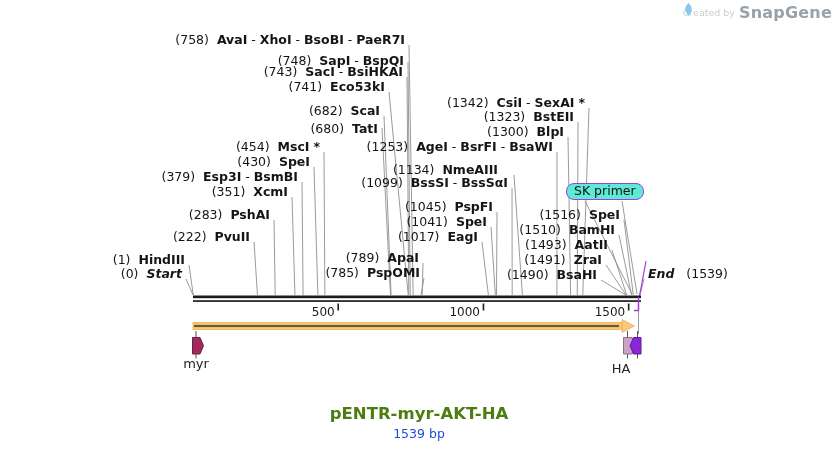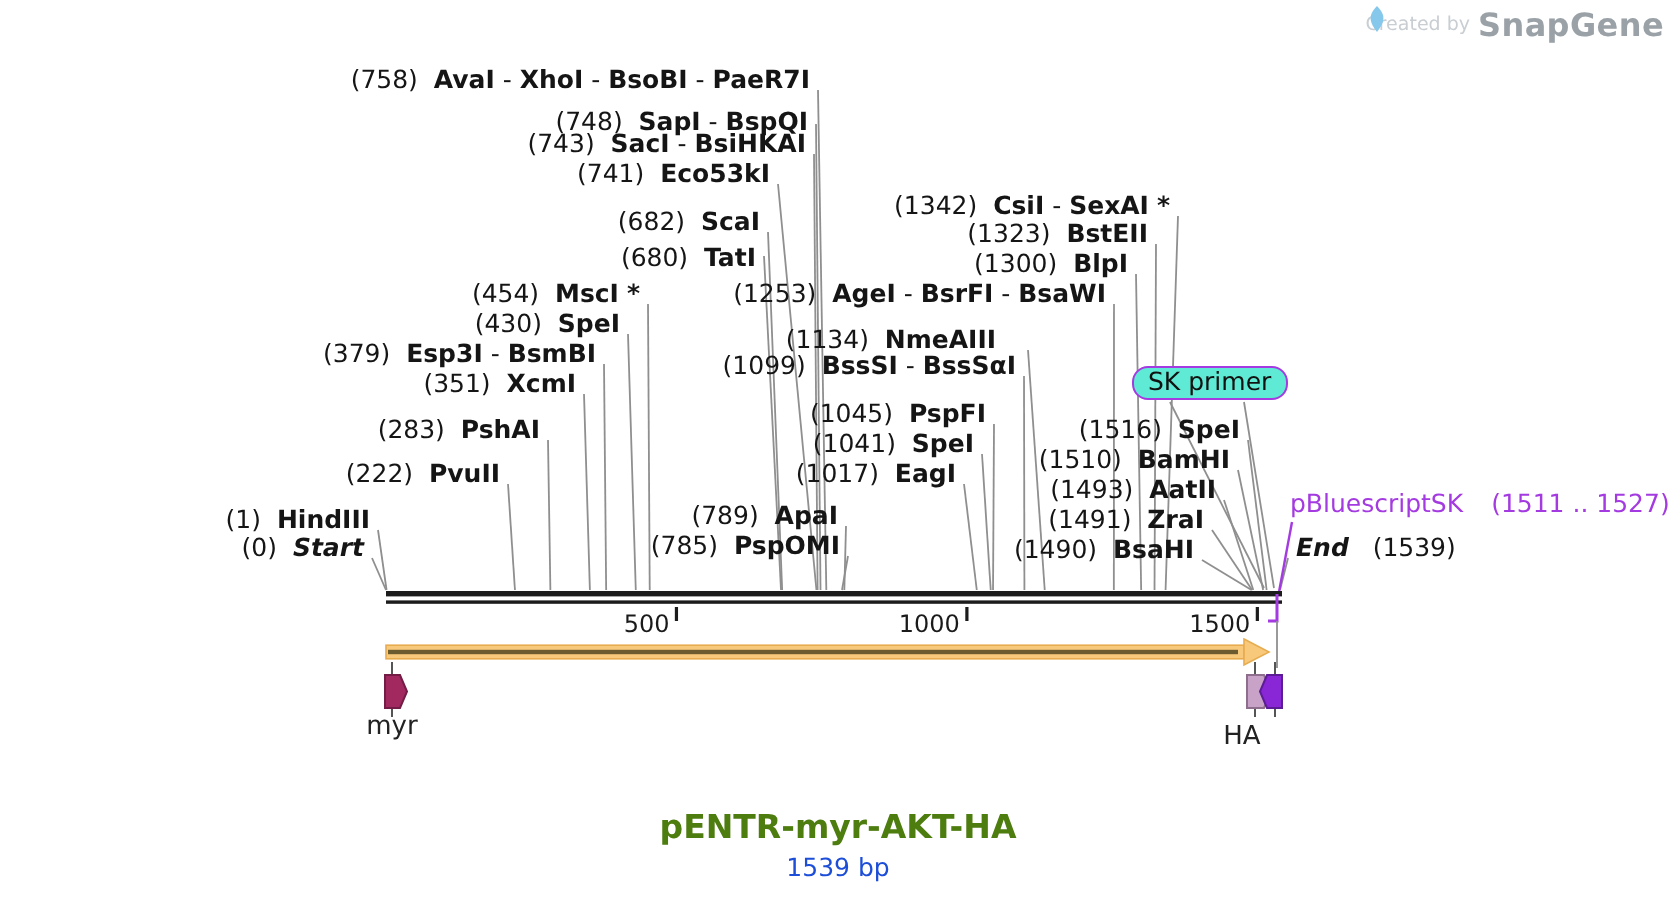--- a/index.html
+++ b/index.html
@@ -115,23 +115,20 @@
       <div class="site-label" style="right: 218px; top: 206px;"><span class="num">(1516)</span>&nbsp; <b>SpeI</b></div>
       <div class="site-label" style="right: 223px; top: 221px;"><span class="num">(1510)</span>&nbsp; <b>BamHI</b></div>
       <div class="site-label" style="right: 230px; top: 236px;"><span class="num">(1493)</span>&nbsp; <b>AatII</b></div>
       <div class="site-label" style="right: 236px; top: 251px;"><span class="num">(1491)</span>&nbsp; <b>ZraI</b></div>
       <div class="site-label" style="right: 241px; top: 266px;"><span class="num">(1490)</span>&nbsp; <b>BsaHI</b></div>
       <div class="site-label it" style="left: 648px; top: 265px;"><b>End</b>&nbsp;&nbsp;&nbsp;<span class="num">(1539)</span></div>
     </div>
 
   <div class="sk-primer">SK primer</div>
 
-  <div class="pbsk">
-    <span>pBluescriptSK</span><span class="range">(1511 .. 1527)</span>
-  </div>
 
   <div class="feat-label" style="left:166px;top:356px">myr</div>
   <div class="feat-label" style="left:591px;top:361px">HA</div>
 
   <div class="title">pENTR-myr-AKT-HA</div>
   <div class="subtitle">1539 bp</div>
 
   <div class="watermark">
     <span class="created">Created by</span>
     <svg width="11" height="13" viewBox="0 0 11 13">

